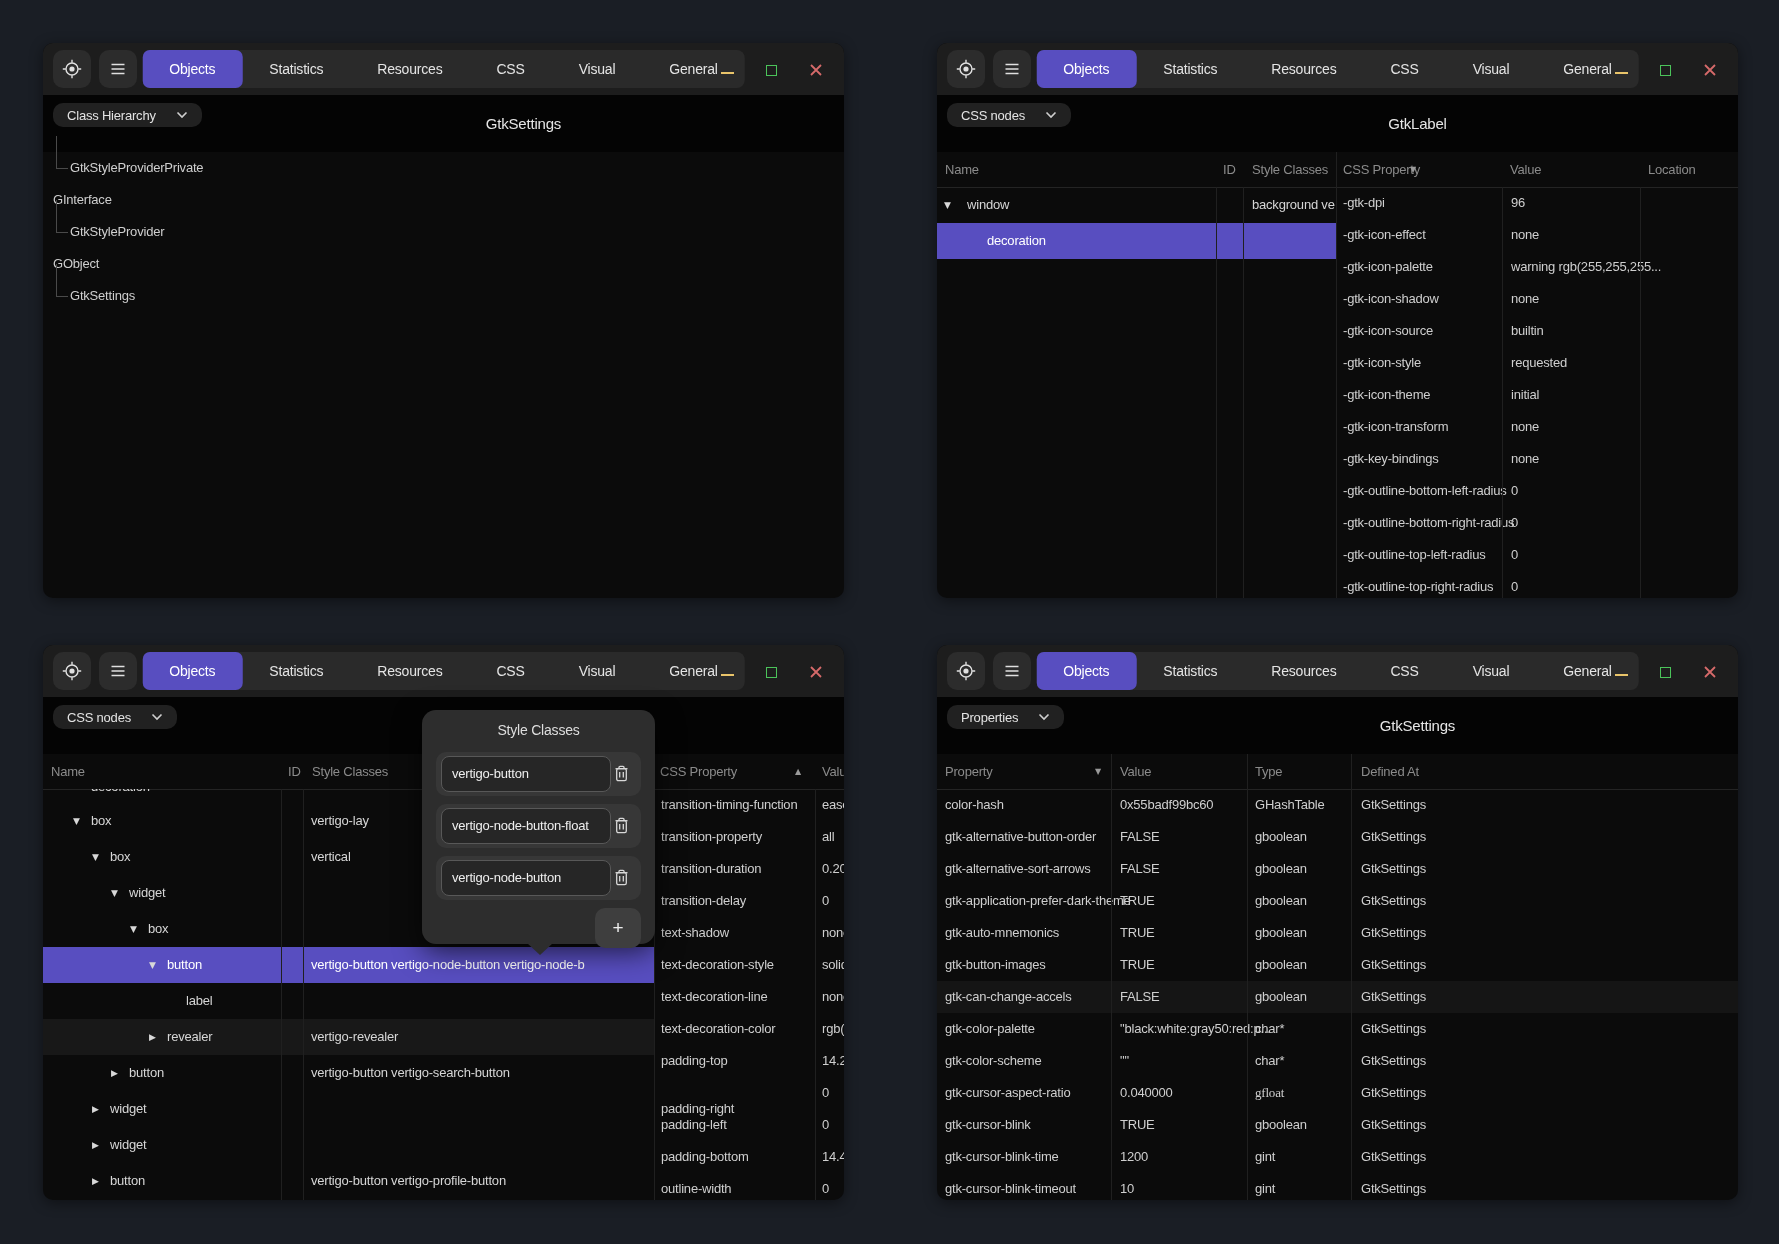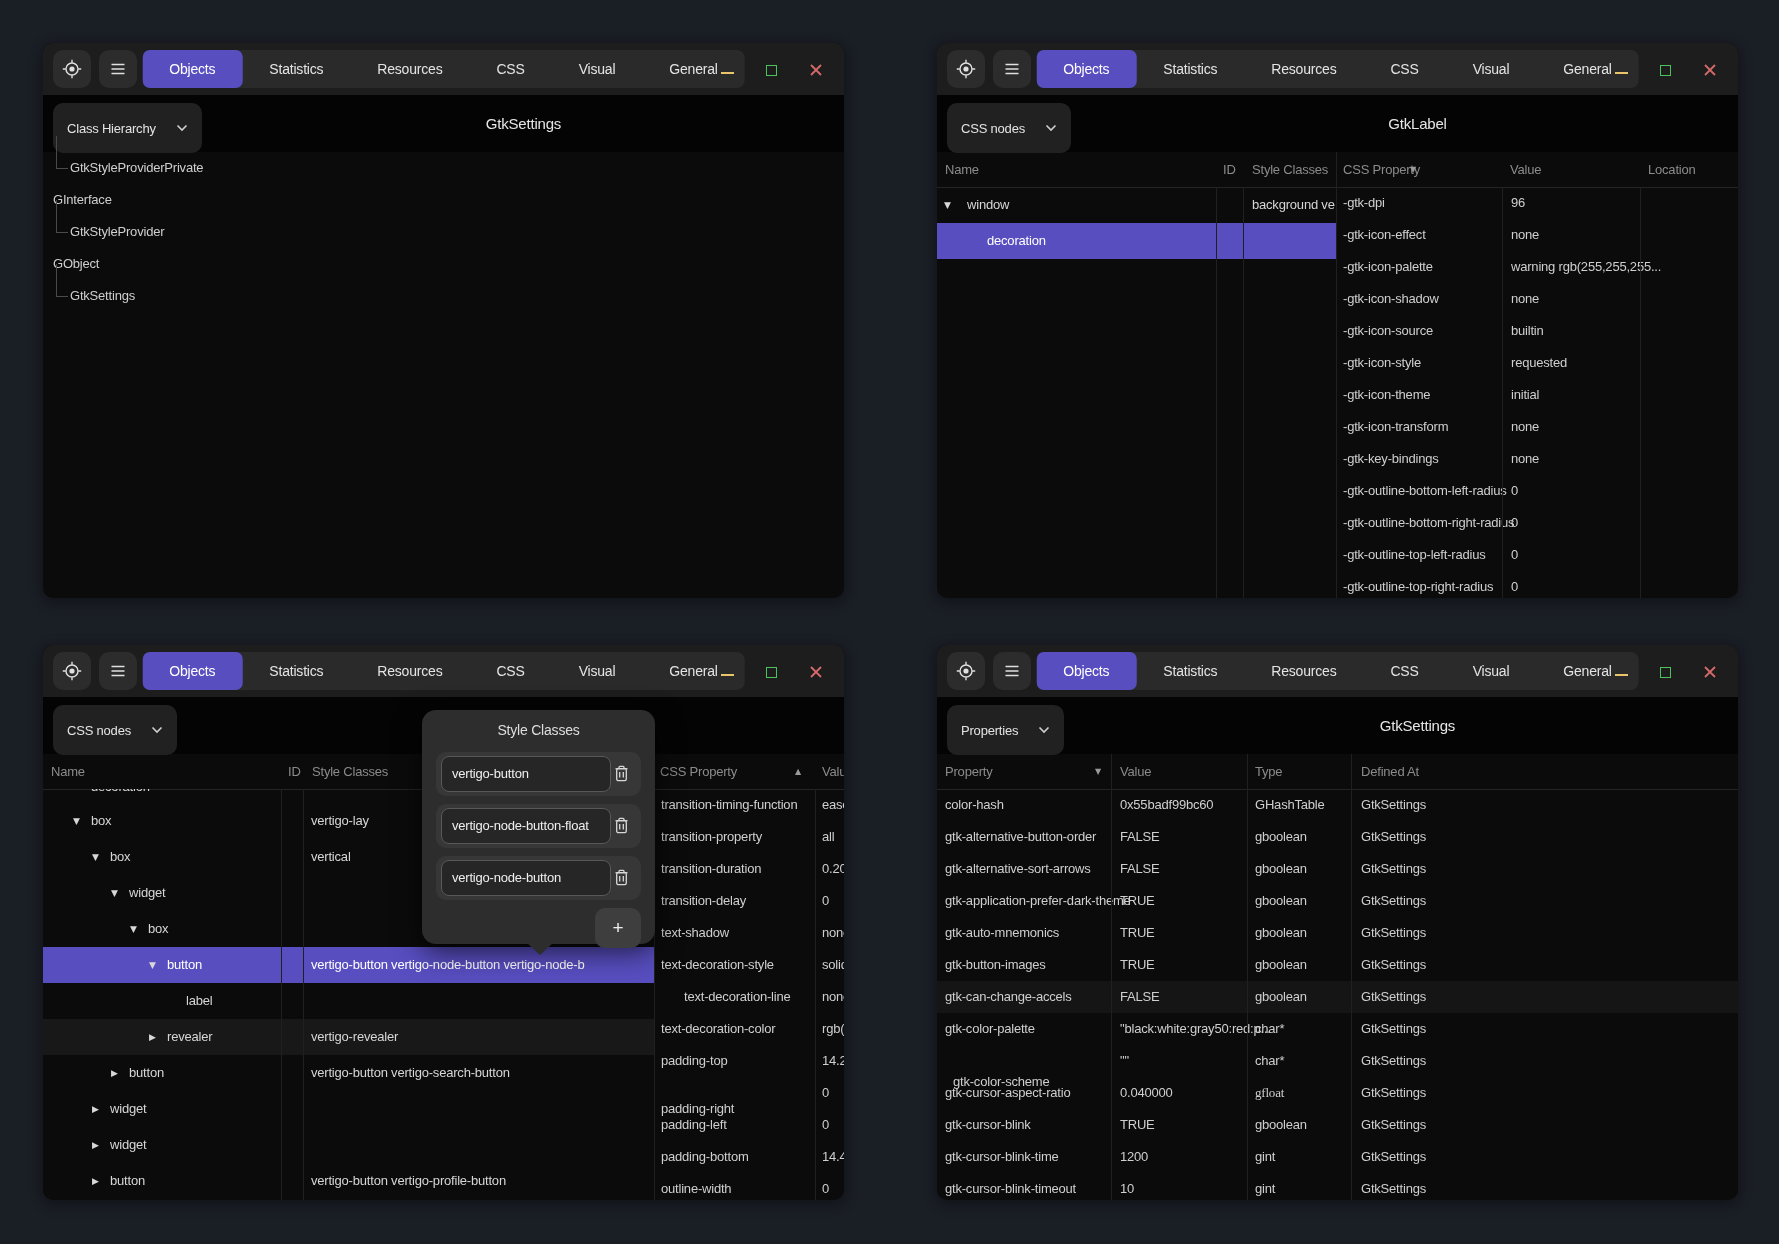--- a/index.html
+++ b/index.html
@@ -17,21 +17,21 @@
   .iconbtn.b1{left:10px}.iconbtn.b2{left:56px}
   .tabstrip{position:absolute;top:7px;left:50%;transform:translateX(-50%);height:38px;
     background:#2a2a2a;border-radius:8px;display:flex;align-items:stretch;}
   .tab{padding:0 27px;line-height:38px;color:#e4e4e4;font-size:14px;border-radius:7px;white-space:nowrap;}
   .tab.selected{background:#584ec0;color:#fff;}
   .winctl-min{position:absolute;left:678px;top:29px;width:13px;height:2px;background:#e9c46a;}
   .winctl-max{position:absolute;left:723px;top:22px;width:11px;height:11px;border:1.5px solid #4bc35a;box-sizing:border-box;}
   .winctl-close{position:absolute;left:766px;top:20px;width:14px;height:14px;}
 
   .subheader{position:absolute;left:0;top:52px;right:0;height:57px;background:#040404;}
-  .dropdown{position:absolute;left:10px;top:8px;height:50px;background:#212121;border-radius:10px;
+  .dropdown{position:absolute;left:10px;top:8px;height:24px;background:#212121;border-radius:10px;
     display:flex;align-items:center;gap:20px;padding:0 14px;color:#e3e3e3;}
   .subtitle{position:absolute;left:170px;right:10px;top:0;height:57px;line-height:57px;
     text-align:center;color:#e6e6e6;font-size:15px;letter-spacing:-0.2px;}
 
   .content{position:absolute;left:0;top:109px;right:0;bottom:0;}
   .tablehead{position:absolute;left:0;top:0;right:0;height:35px;border-bottom:1px solid #242424;}
   .colhead{position:absolute;top:0;line-height:35px;color:#8b8b8b;white-space:nowrap;}
   .sort-icon{position:absolute;top:0;line-height:35px;font-size:8px;color:#9a9a9a;
     font-family:"DejaVu Sans",sans-serif;}
   .vsep{position:absolute;width:1px;background:#202020;z-index:3;top:35px;bottom:0;}
@@ -380,21 +380,21 @@
         </div>
         <div class="prop-row">
           <span class="prop-name" style="left: 7px;">text-shadow</span>
           <span class="prop-value" style="left: 168px;">none</span>
         </div>
         <div class="prop-row">
           <span class="prop-name" style="left: 7px;">text-decoration-style</span>
           <span class="prop-value" style="left: 168px;">solid</span>
         </div>
         <div class="prop-row">
-          <span class="prop-name" style="left: 7px; margin-left: 23px;">text-decoration-line</span>
+          <span class="prop-name" style="left: 7px;">text-decoration-line</span>
           <span class="prop-value" style="left: 168px;">none</span>
         </div>
         <div class="prop-row">
           <span class="prop-name" style="left: 7px;">text-decoration-color</span>
           <span class="prop-value" style="left: 168px;">rgb(2</span>
         </div>
         <div class="prop-row">
           <span class="prop-name" style="left: 7px;">padding-top</span>
           <span class="prop-value" style="left: 168px;">14.245</span>
         </div>
@@ -549,21 +549,21 @@
           <span class="prop-name" style="left: 318px;">gboolean</span>
           <span class="prop-name" style="left: 424px;">GtkSettings</span>
         </div>
         <div class="prop-row">
           <span class="prop-name" style="left: 8px;">gtk-color-palette</span>
           <span class="prop-name" style="left: 183px;">"black:white:gray50:red:p...</span>
           <span class="prop-name" style="left: 318px;">char*</span>
           <span class="prop-name" style="left: 424px;">GtkSettings</span>
         </div>
         <div class="prop-row">
-          <span class="prop-name" style="left: 16px; margin-top: 21px;">gtk-color-scheme</span>
+          <span class="prop-name" style="left: 8px;">gtk-color-scheme</span>
           <span class="prop-name" style="left: 183px;">""</span>
           <span class="prop-name" style="left: 318px;">char*</span>
           <span class="prop-name" style="left: 424px;">GtkSettings</span>
         </div>
         <div class="prop-row">
           <span class="prop-name" style="left: 8px;">gtk-cursor-aspect-ratio</span>
           <span class="prop-name" style="left: 183px;">0.040000</span>
           <span class="prop-name" style="left: 318px; font-family: Liberation Serif, serif;">gfloat</span>
           <span class="prop-name" style="left: 424px;">GtkSettings</span>
         </div>

